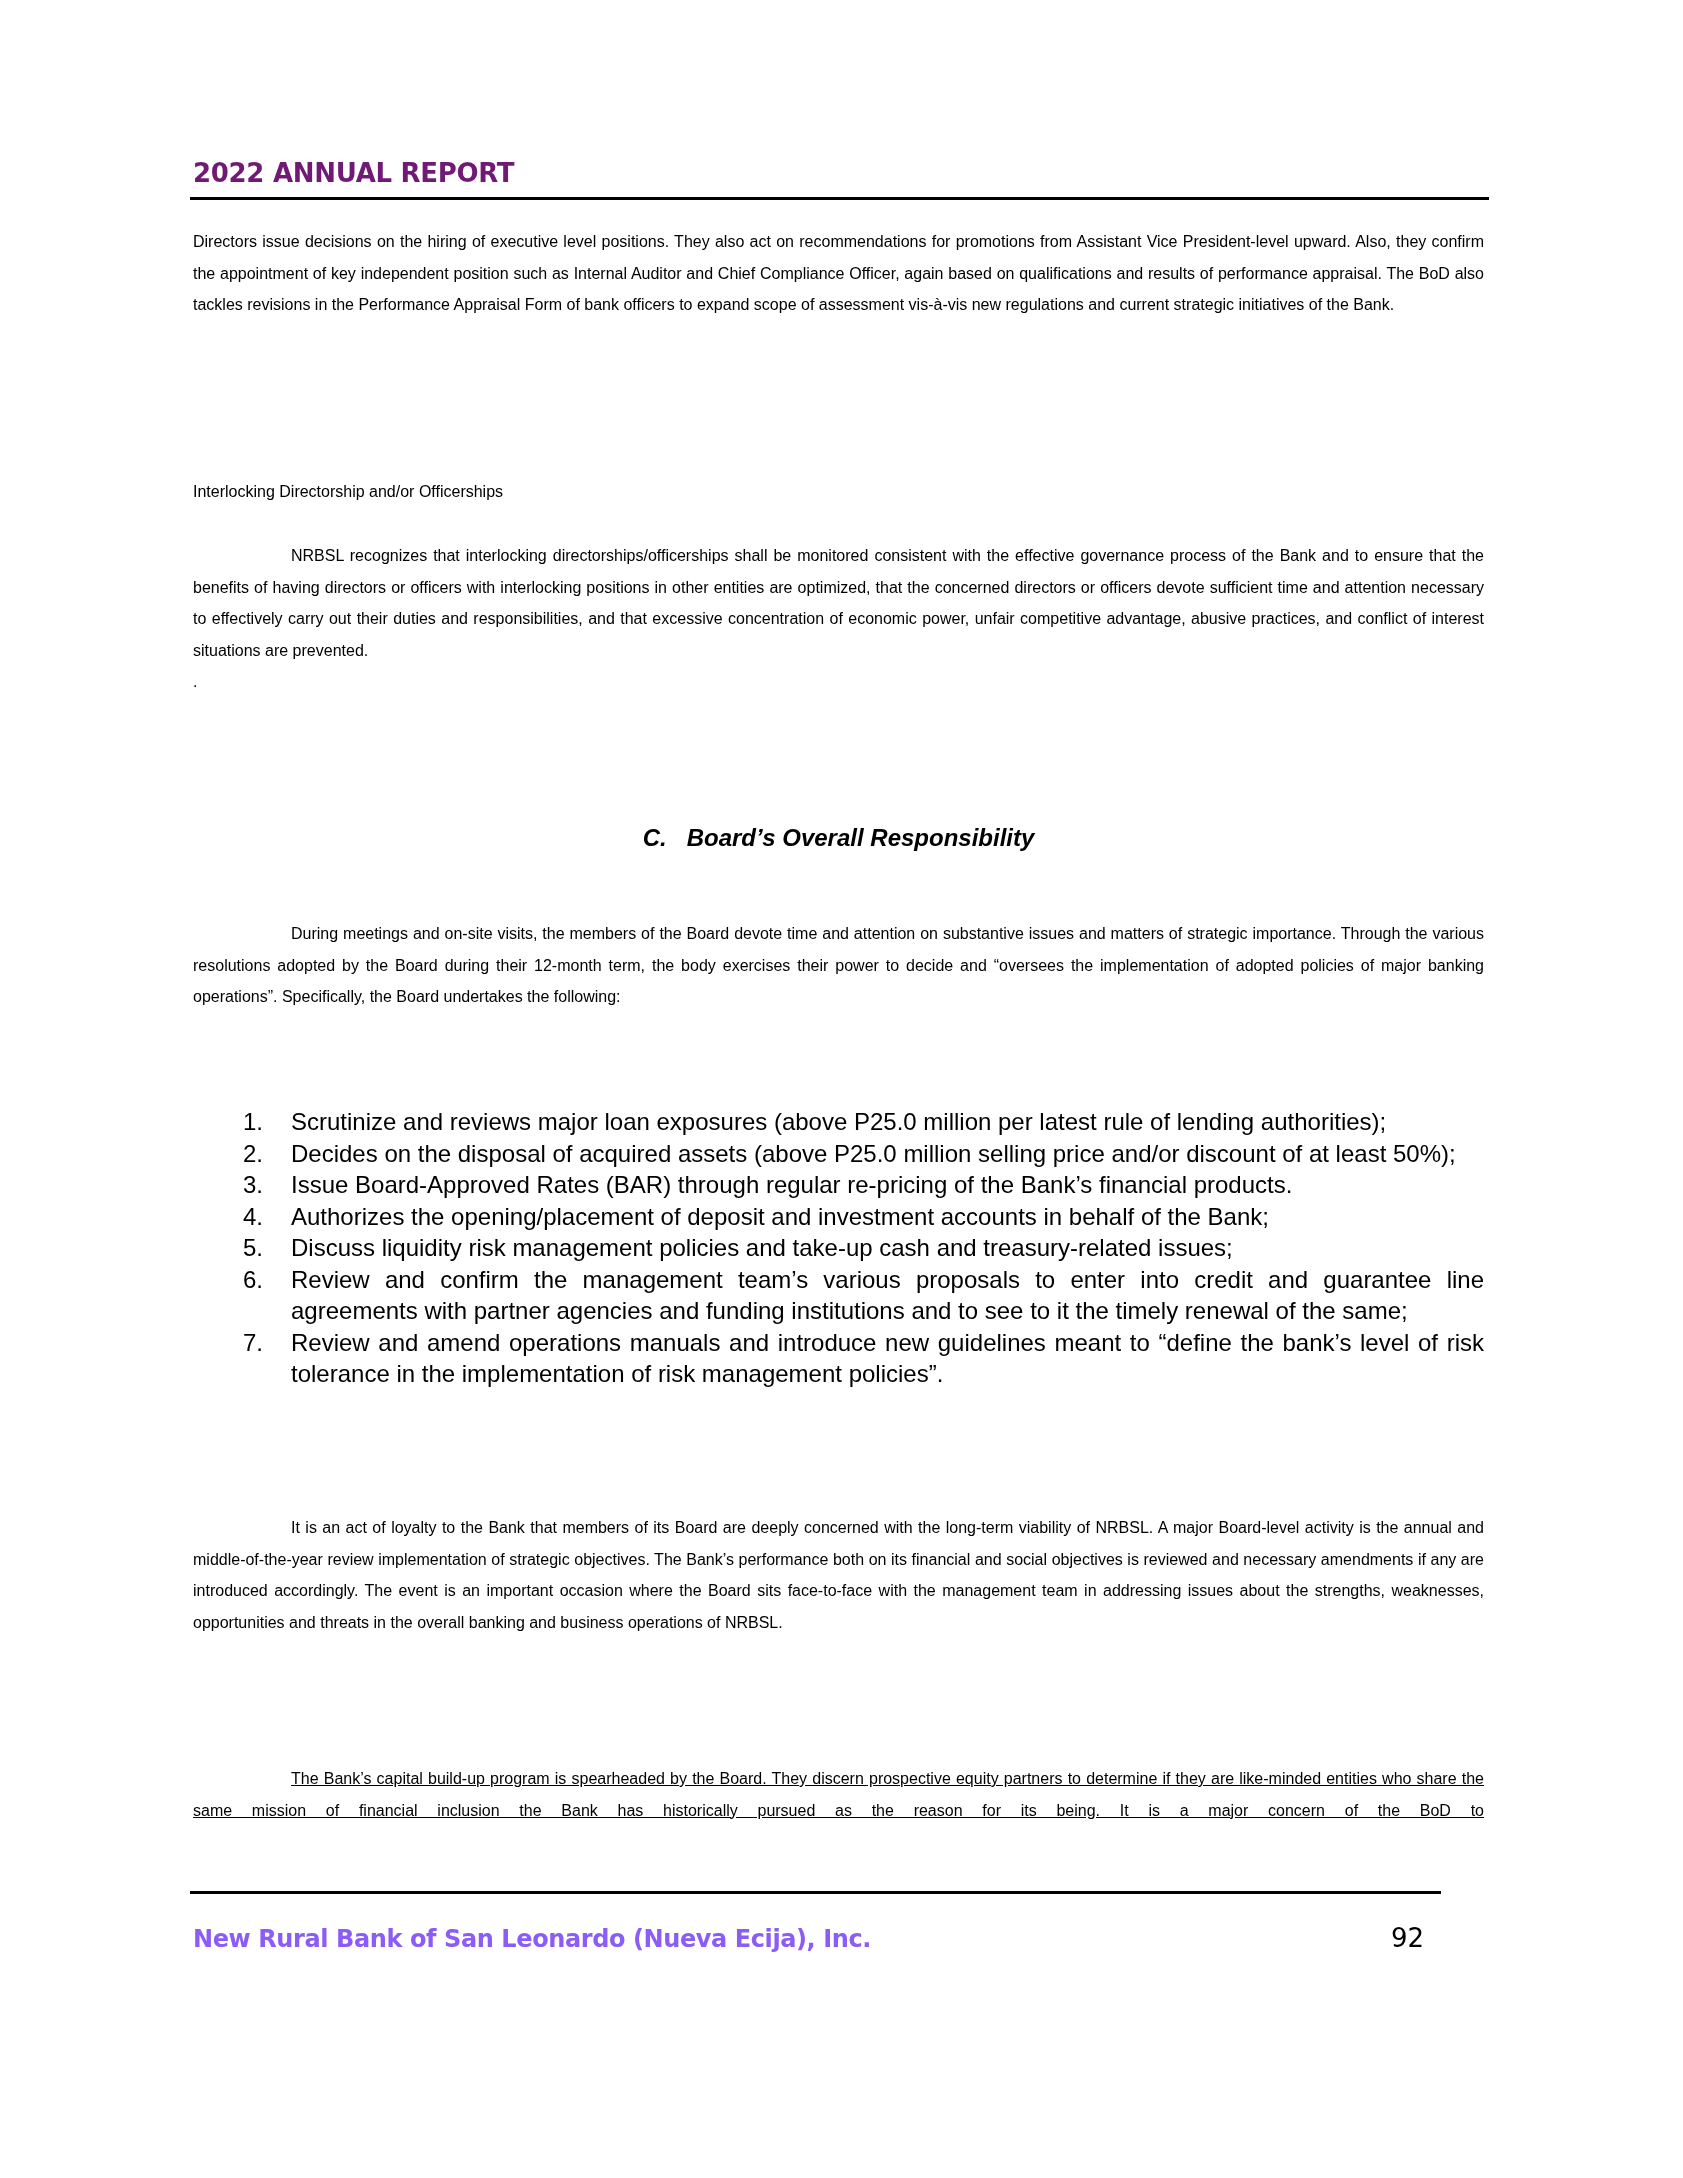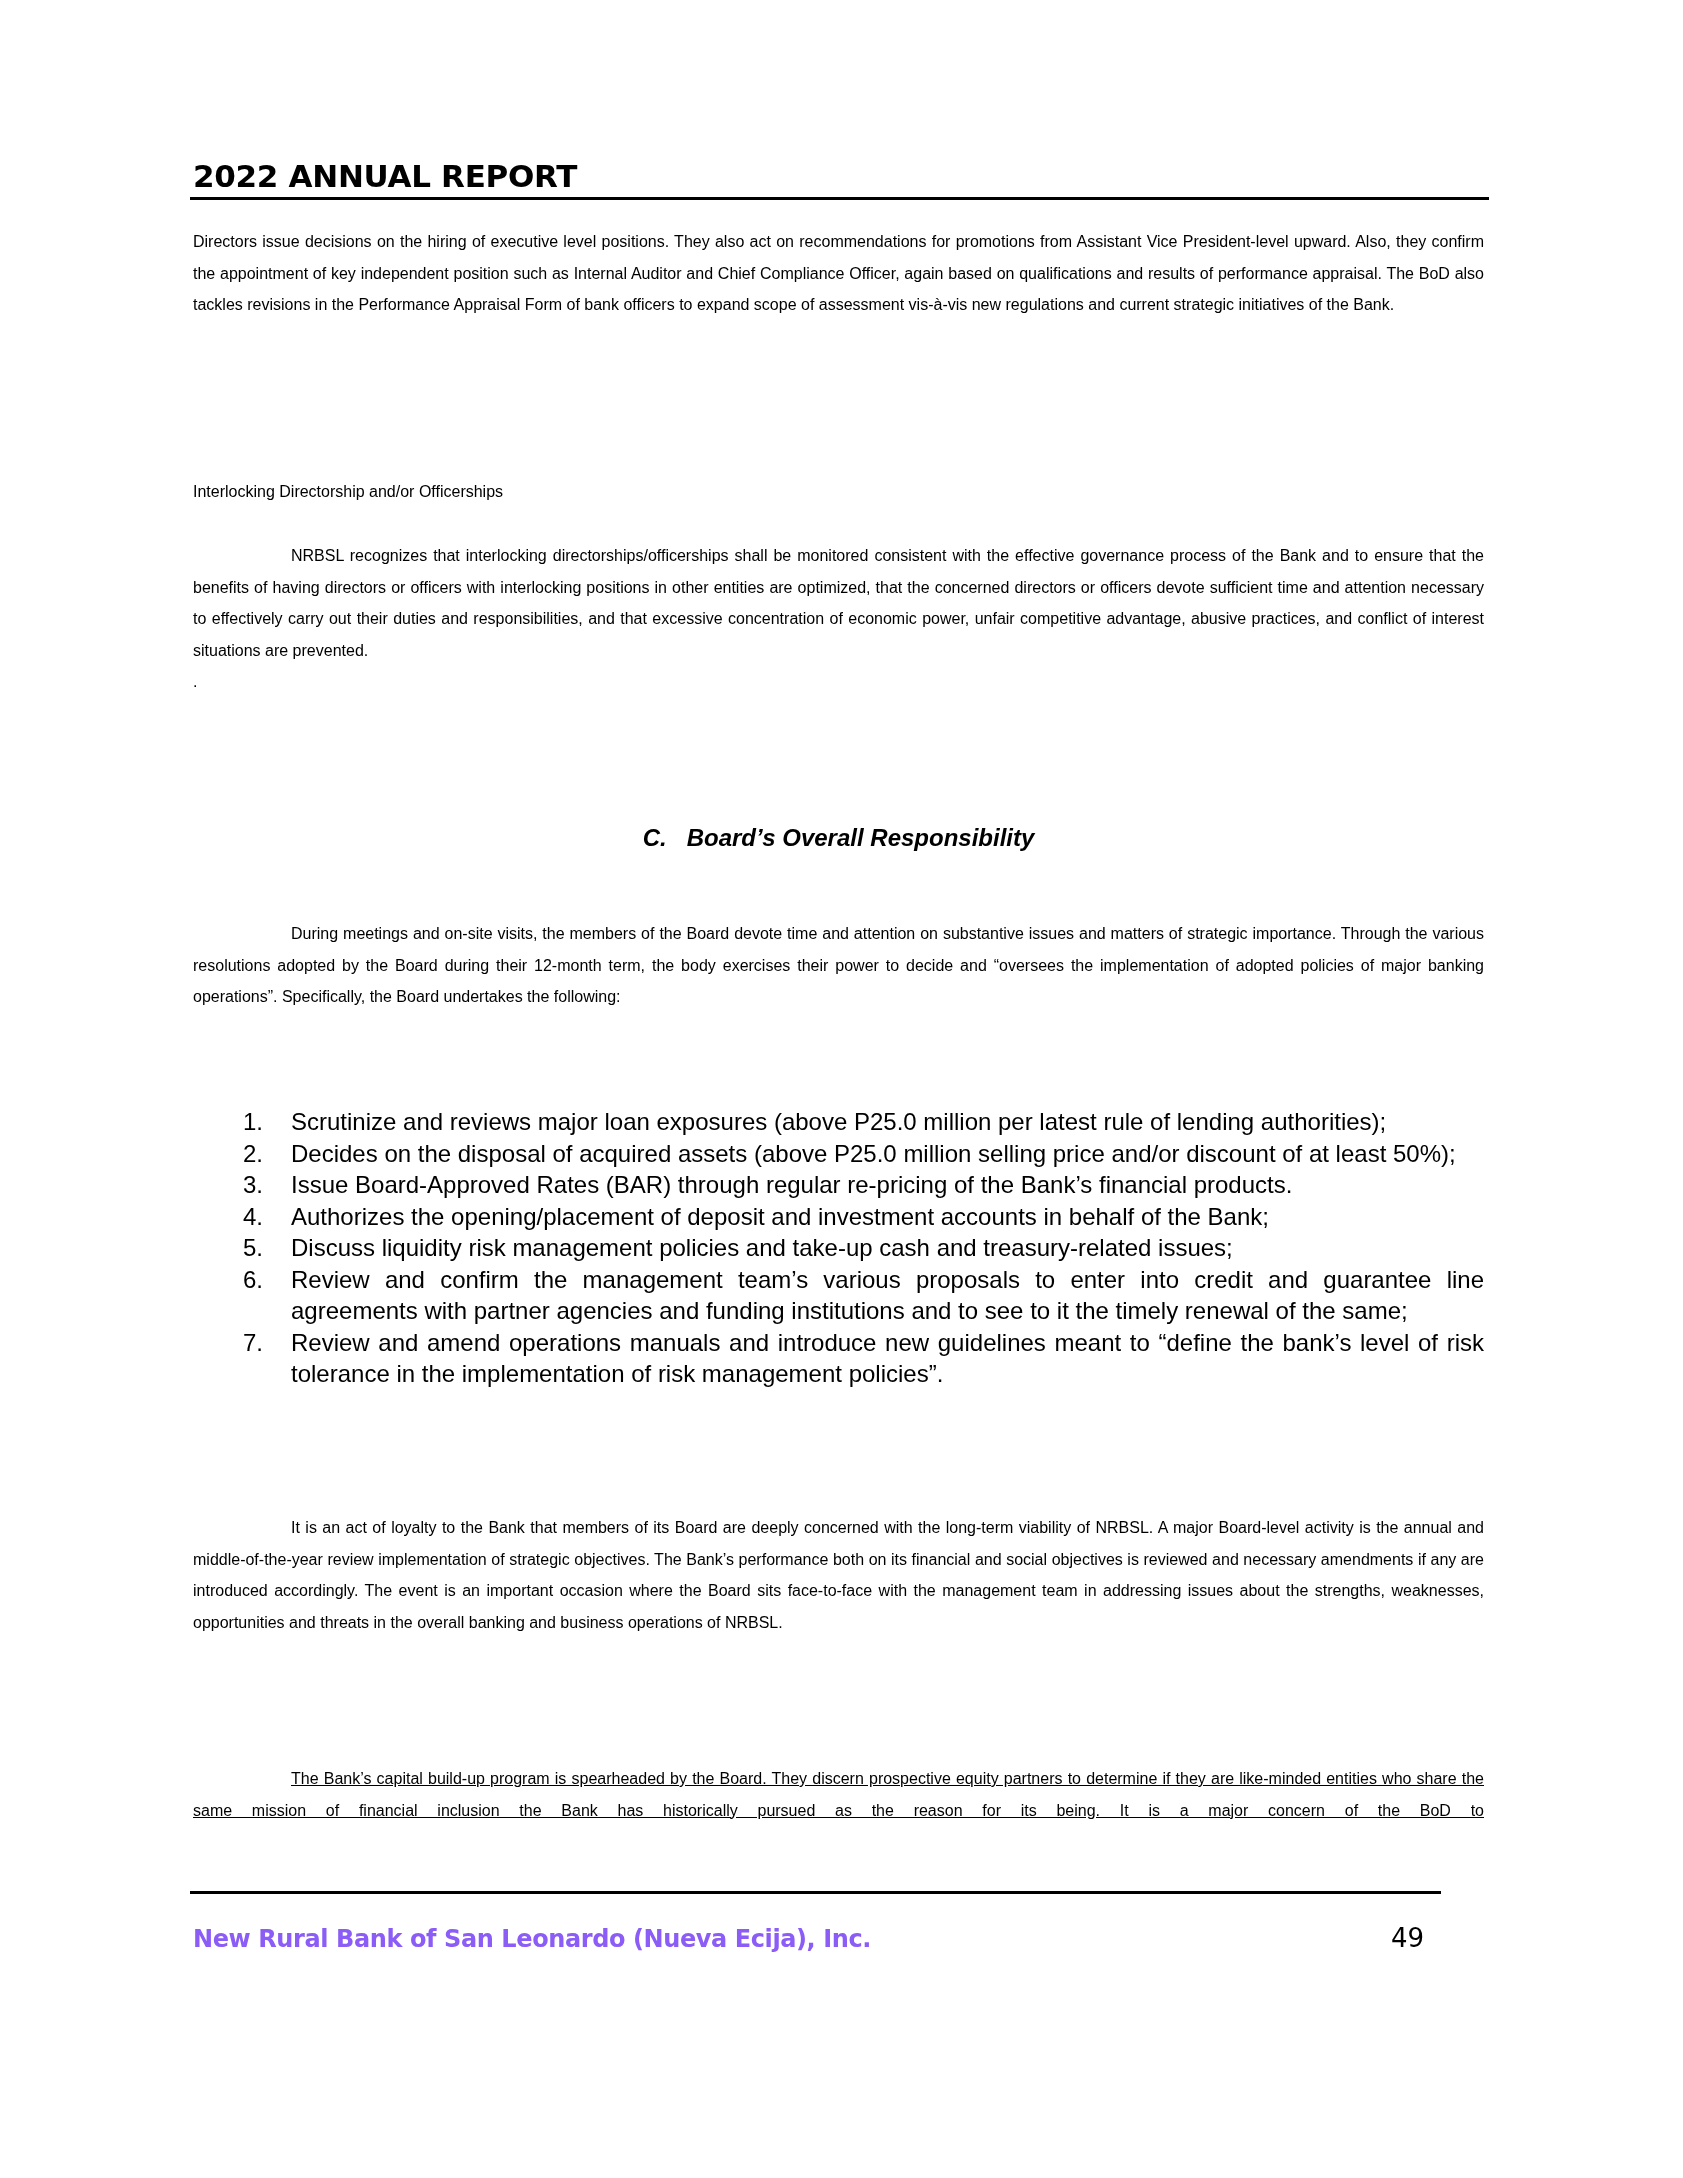--- a/index.html
+++ b/index.html
@@ -1,20 +1,20 @@
 <!DOCTYPE html>
 <html><head>
 <meta charset="utf-8">
 <style>
   html, body { margin: 0; padding: 0; background: #ffffff; }
   body { width: 1683px; height: 2178px; position: relative; overflow: hidden;
          font-family: "Liberation Sans", sans-serif; color: #000; }
   .page { position: absolute; left: 0; top: 0; width: 1683px; height: 2178px; }
-  .header-title { position: absolute; left: 193px; top: 158px; font-size: 31px; font-weight: bold;
-                  color: #000000; font-family: "DejaVu Sans", sans-serif; letter-spacing: -0.3px; }
+  .header-title { position: absolute; left: 193px; top: 158px; font-size: 26px; font-weight: bold;
+                  color: #701a75; font-family: "DejaVu Sans", sans-serif; letter-spacing: -0.3px; }
   .rule { position: absolute; height: 3px; background: #000; }
   .body-block { position: absolute; left: 193px; width: 1291px; font-size: 16px; line-height: 31.5px; }
   .para { margin: 0; text-align: justify; }
   .indent { text-indent: 98px; }
   .subheading { margin: 0; }
   .dot { margin: 0; }
   .section-heading { position: absolute; left: 193px; width: 1291px; text-align: center;
                      font-weight: bold; font-size: 24px; font-style: italic; }
   .list { position: absolute; left: 193px; width: 1291px; margin: 0; padding: 0; list-style: none;
           font-size: 24px; line-height: 31.5px; }
@@ -66,16 +66,16 @@
   <div class="body-block" style="top:1512px;">
     <p class="para indent"><span>It is an act of </span><b>loyalty</b><span> to the Bank that members of its Board are deeply concerned with the long-term viability of NRBSL. A major Board-level activity is the annual and middle-of-the-year review implementation of strategic objectives. The Bank’s performance both on its financial and social objectives is reviewed and necessary amendments if any are introduced accordingly. The event is an important occasion where the Board sits face-to-face with the management team in addressing issues about the strengths, weaknesses, opportunities and threats in the overall banking and business operations of NRBSL.</span></p>
   </div>
 
   <div class="body-block" style="top:1763px;text-decoration:underline;">
     <p class="para indent" style="text-align-last: justify;">The Bank’s capital build-up program is spearheaded by the Board. They discern prospective equity partners to determine if they are like-minded entities who share the same mission of financial inclusion the Bank has historically pursued as the reason for its being. It is a major concern of the BoD to</p>
   </div>
 
   <div class="rule" style="left:190px; top:1891px; width:1251px;"></div>
   <div class="footer-text">New Rural Bank of San Leonardo (Nueva Ecija), Inc.</div>
-  <div class="page-number">49</div>
+  <div class="page-number">92</div>
 
 </div>
 
 
 </body></html>

